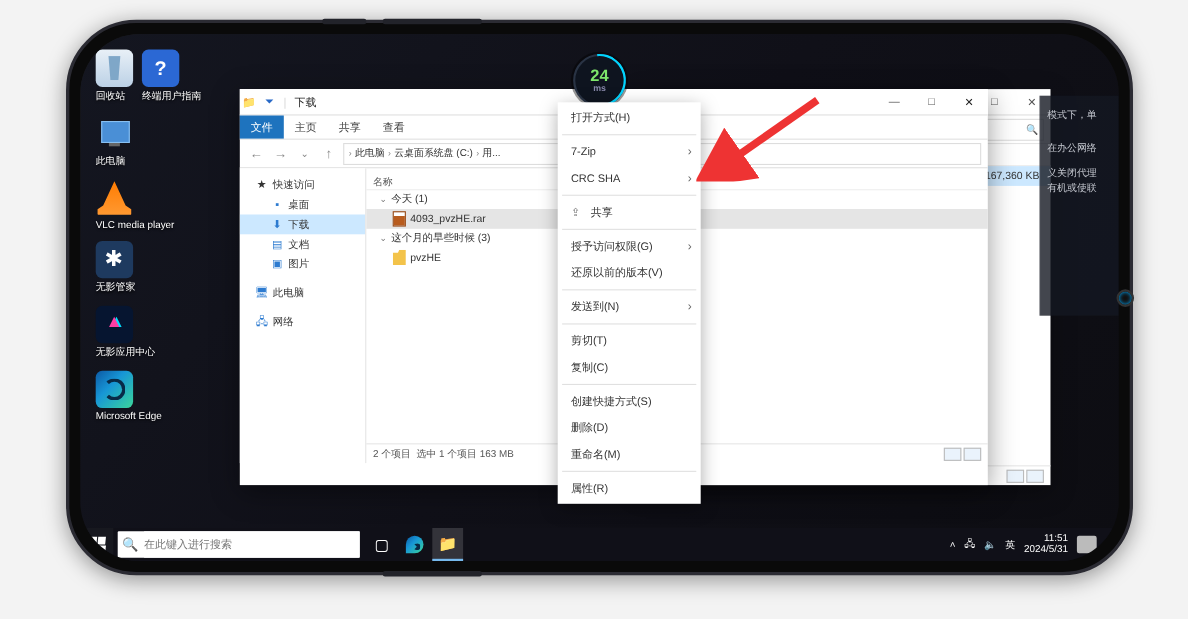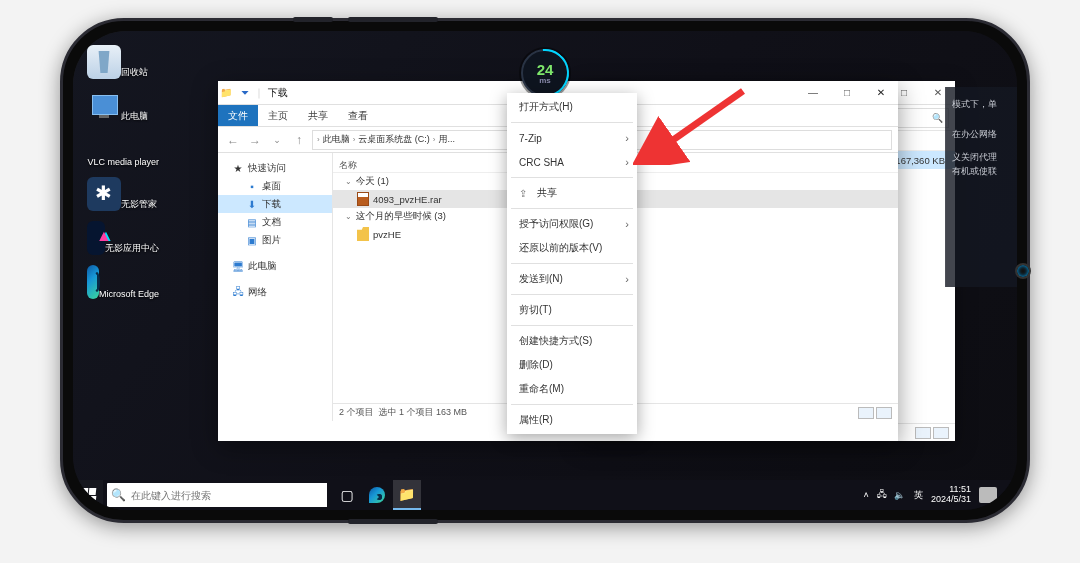--- a/index.html
+++ b/index.html
@@ -20,21 +20,21 @@
   }
   .lens { position:absolute; right:-4px; top:50%; transform:translateY(-50%); width:16px; height:16px;
     background:#111; border-radius:50%; border:2px solid #333; box-shadow:inset 0 0 4px #0af;}
   .phone-btn{position:absolute;background:#22232a;border-radius:2px;}
   .pb-top1{top:-4px;left:230px;width:40px;height:5px}
   .pb-top2{top:-4px;left:285px;width:90px;height:5px}
   .pb-bot{bottom:-4px;left:285px;width:90px;height:5px}
 
   .desktop { position:absolute; inset:0; background:linear-gradient(130deg,#141620 0%,#101018 50%,#0d0d12 100%); }
   .desk-icons { position:absolute; left:14px; top:14px; width:72px; }
-  .dicon { display:flex; flex-direction:row; align-items:flex-end; margin-bottom:10px; cursor:pointer;}
+  .dicon { display:flex; flex-direction:column; align-items:flex-start; margin-bottom:10px; cursor:pointer;}
   .dicon .box{width:34px;height:34px;display:flex;align-items:center;justify-content:center;border-radius:6px;}
   .dicon span.lbl{color:#fff;font-size:9px;margin-top:2px;text-align:center;white-space:nowrap;text-shadow:0 1px 2px #000;}
   .dicon2 { display:flex; gap:8px; }
   .bin{background:linear-gradient(#e8f0f7,#bcd1e6);position:relative}
   .bin::after{content:"";position:absolute;inset:6px 8px;background:#7fa7c8;clip-path:polygon(20% 0,80% 0,70% 100%,30% 100%);}
   .help{background:#2b68d4}
   .help::before{content:"?";color:#fff;font-size:18px;font-weight:bold}
   .pc{position:relative}
   .pc::before{content:"";position:absolute;width:24px;height:18px;background:#4a8fd6;left:5px;top:6px;border:1px solid #88bff0}
   .pc::after{content:"";position:absolute;width:10px;height:3px;background:#666;left:12px;top:26px}
@@ -141,20 +141,24 @@
   <div class="phone-btn pb-bot"></div>
   <div class="phone-inner">
     <div class="desktop">
 
       <div class="desk-icons">
         <div class="dicon2">
           <div class="dicon">
             <div class="box bin"></div>
               <span class="lbl">回收站</span>
           </div>
+          <div class="dicon">
+            <div class="box help"></div>
+              <span class="lbl">终端用户指南</span>
+          </div>
         </div>
         <div class="dicon">
           <div class="box pc"></div>
             <span class="lbl">此电脑</span>
         </div>
         <div class="dicon">
           <div class="box vlc"></div>
             <span class="lbl">VLC media player</span>
         </div>
         <div class="dicon">
@@ -306,20 +310,21 @@
             <span class="mico">⇪</span>
             <span>共享</span>
           </div>
         <div class="sep"></div>
         <div class="mi sub">授予访问权限(G)</div>
         <div class="mi">还原以前的版本(V)</div>
         <div class="sep"></div>
         <div class="mi sub">发送到(N)</div>
         <div class="sep"></div>
         <div class="mi">剪切(T)</div>
+        <div class="mi">复制(C)</div>
         <div class="sep"></div>
         <div class="mi">创建快捷方式(S)</div>
         <div class="mi">删除(D)</div>
         <div class="mi">重命名(M)</div>
         <div class="sep"></div>
         <div class="mi">属性(R)</div>
       </div>
 
       <svg class="arrow-ann" viewBox="0 0 120 80">
         <defs>

